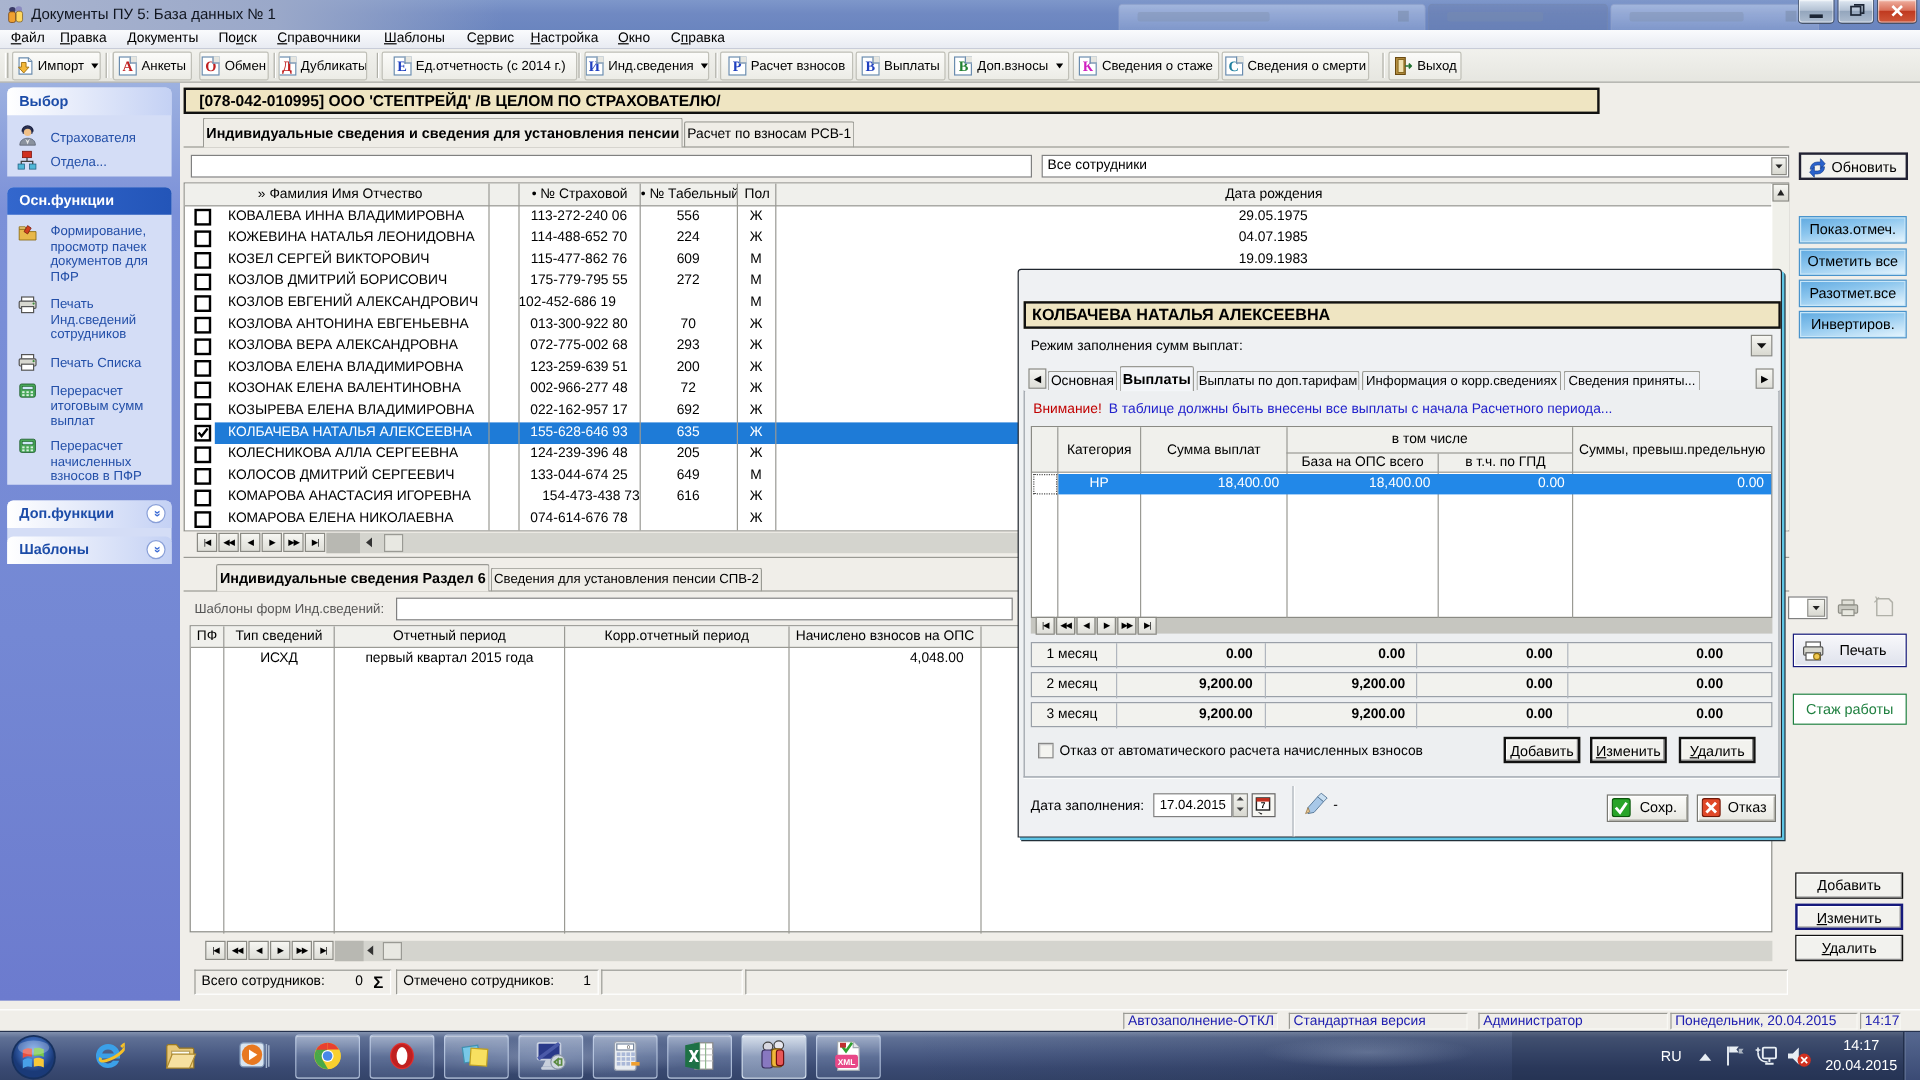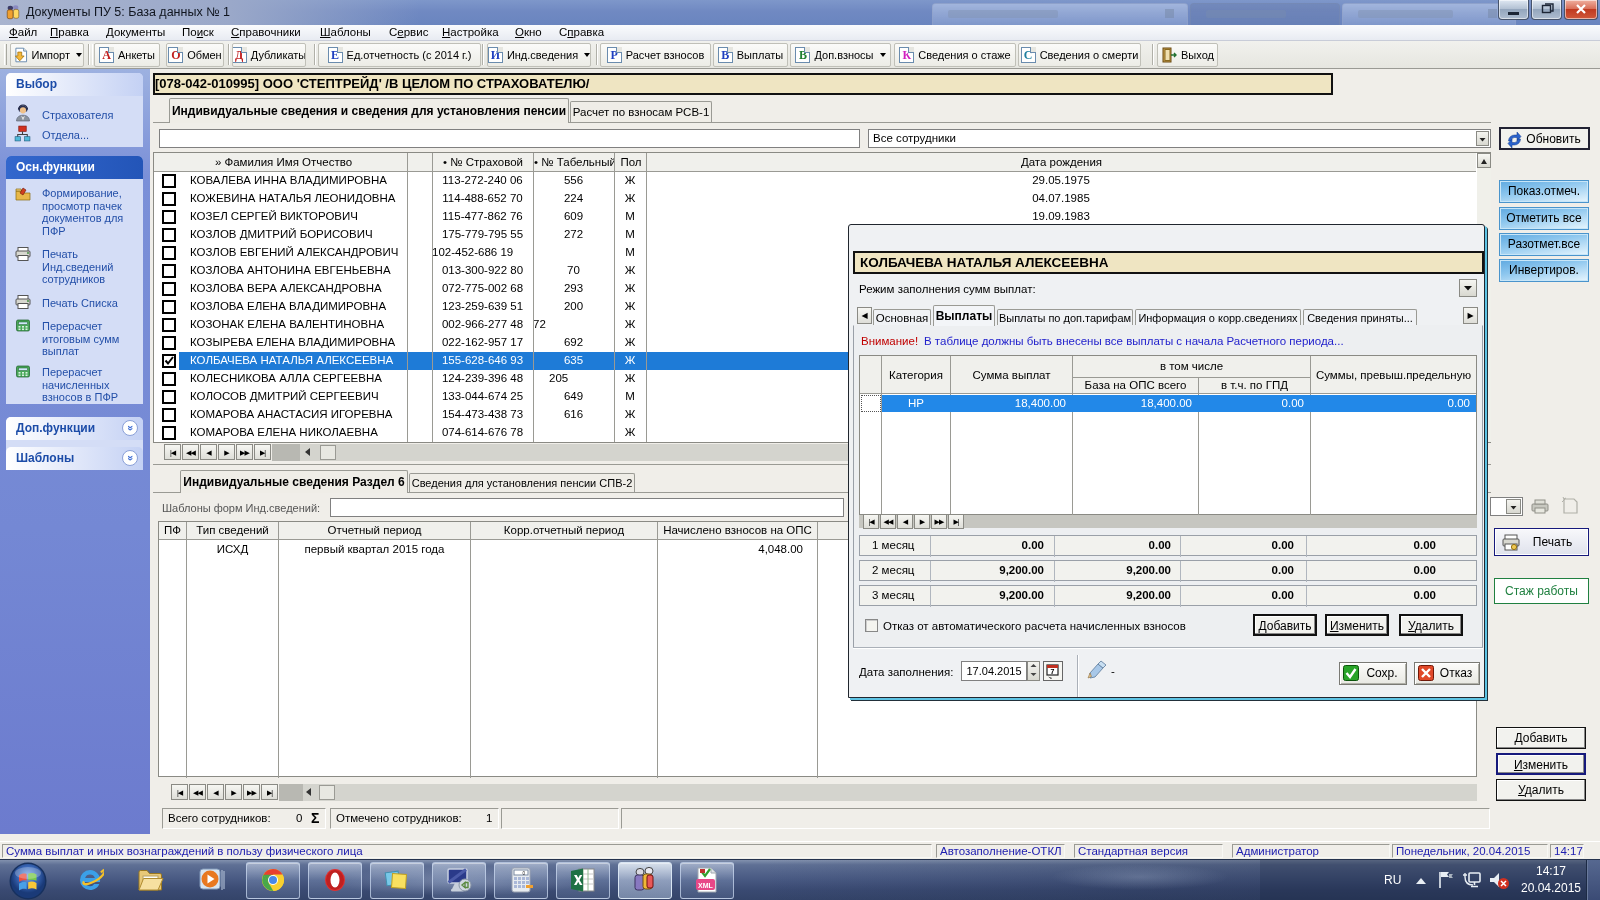--- a/index.html
+++ b/index.html
@@ -200,21 +200,21 @@
     <div class="pitem" style="left:36px;top:210px">Перерасчет<br>начисленных<br>взносов в ПФР</div>
   </div>
   <div class="panel" style="top:348px;height:34px">
     <div class="phead">Доп.функции<div class="chev">»</div></div>
   </div>
   <div class="panel" style="top:378px;height:23px">
     <div class="phead">Шаблоны<div class="chev">»</div></div>
   </div>
 </div>
 
-<div class="abs tanband" style="left:153px;top:73px;width:1180px;height:22px;line-height:18px;padding-left:0">[078-042-010995] ООО 'СТЕПТРЕЙД' /В ЦЕЛОМ ПО СТРАХОВАТЕЛЮ/</div>
+<div class="abs tanband" style="left:153px;top:73px;width:1180px;height:22px;line-height:18px;padding-left:11px">[078-042-010995] ООО 'СТЕПТРЕЙД' /В ЦЕЛОМ ПО СТРАХОВАТЕЛЮ/</div>
 
 <div class="tab" style="left:169px;top:98px;width:400px;height:25px;font-weight:700;line-height:25px;background:#efede7;z-index:2">Индивидуальные сведения и сведения для установления пенсии</div>
 <div class="tab" style="left:570px;top:101px;width:142px;height:22px;line-height:21px;background:#efede7;font-size:11.5px">Расчет по взносам РСВ-1</div>
 <div class="abs" style="left:153px;top:122px;width:1338px;height:1px;background:#9a9a94"></div>
 
 <div class="abs field" style="left:159px;top:129px;width:701px;height:19px"></div>
 <div class="abs field" style="left:868px;top:129px;width:623px;height:19px;font-size:11.5px;line-height:17px;padding-left:4px">Все сотрудники</div>
 <div class="abs" style="left:1476px;top:131px;width:13px;height:15px;background:linear-gradient(180deg,#f4f4f0,#d8d8d0);border:1px solid #8a8a84"><svg width="11" height="13">
         <path d="M2.5 5l3 3.5L8.5 5z" fill="#222"></path>
       </svg></div>
@@ -289,21 +289,21 @@
   <span style="position:absolute;left:32px;white-space:nowrap">КОЗЛОВА ЕЛЕНА ВЛАДИМИРОВНА</span>
   <span style="position:absolute;left:274px;width:101px;text-align:center">123-259-639 51</span>
   <span style="position:absolute;left:375px;width:81px;text-align:center">200</span>
   <span style="position:absolute;left:456px;width:32px;text-align:center">Ж</span>
   <span style="position:absolute;left:488px;width:830px;text-align:center"></span>
       </div>
       <div class="cbx" style="left:162px;top:318px"></div>
       <div class="row" style="top:318px;color:#000">
   <span style="position:absolute;left:32px;white-space:nowrap">КОЗОНАК ЕЛЕНА ВАЛЕНТИНОВНА</span>
   <span style="position:absolute;left:274px;width:101px;text-align:center">002-966-277 48</span>
-  <span style="position:absolute;left:375px;width:81px;">72</span>
+  <span style="position:absolute;left:375px;width:81px;text-align:center">72</span>
   <span style="position:absolute;left:456px;width:32px;text-align:center">Ж</span>
   <span style="position:absolute;left:488px;width:830px;text-align:center"></span>
       </div>
       <div class="cbx" style="left:162px;top:336px"></div>
       <div class="row" style="top:336px;color:#000">
   <span style="position:absolute;left:32px;white-space:nowrap">КОЗЫРЕВА ЕЛЕНА ВЛАДИМИРОВНА</span>
   <span style="position:absolute;left:274px;width:101px;text-align:center">022-162-957 17</span>
   <span style="position:absolute;left:375px;width:81px;text-align:center">692</span>
   <span style="position:absolute;left:456px;width:32px;text-align:center">Ж</span>
   <span style="position:absolute;left:488px;width:830px;text-align:center"></span>
@@ -318,36 +318,36 @@
   <span style="position:absolute;left:32px;white-space:nowrap">КОЛБАЧЕВА НАТАЛЬЯ АЛЕКСЕЕВНА</span>
   <span style="position:absolute;left:274px;width:101px;text-align:center">155-628-646 93</span>
   <span style="position:absolute;left:375px;width:81px;text-align:center">635</span>
   <span style="position:absolute;left:456px;width:32px;text-align:center">Ж</span>
   <span style="position:absolute;left:488px;width:830px;text-align:center"></span>
       </div>
       <div class="cbx" style="left:162px;top:372px"></div>
       <div class="row" style="top:372px;color:#000">
   <span style="position:absolute;left:32px;white-space:nowrap">КОЛЕСНИКОВА АЛЛА СЕРГЕЕВНА</span>
   <span style="position:absolute;left:274px;width:101px;text-align:center">124-239-396 48</span>
-  <span style="position:absolute;left:391px;width:81px;text-align:left">205</span>
+  <span style="position:absolute;left:375px;width:81px;text-align:center">205</span>
   <span style="position:absolute;left:456px;width:32px;text-align:center">Ж</span>
   <span style="position:absolute;left:488px;width:830px;text-align:center"></span>
       </div>
       <div class="cbx" style="left:162px;top:390px"></div>
       <div class="row" style="top:390px;color:#000">
   <span style="position:absolute;left:32px;white-space:nowrap">КОЛОСОВ ДМИТРИЙ СЕРГЕЕВИЧ</span>
   <span style="position:absolute;left:274px;width:101px;text-align:center">133-044-674 25</span>
   <span style="position:absolute;left:375px;width:81px;text-align:center">649</span>
   <span style="position:absolute;left:456px;width:32px;text-align:center">М</span>
   <span style="position:absolute;left:488px;width:830px;text-align:center"></span>
       </div>
       <div class="cbx" style="left:162px;top:408px"></div>
       <div class="row" style="top:408px;color:#000">
   <span style="position:absolute;left:32px;white-space:nowrap">КОМАРОВА АНАСТАСИЯ ИГОРЕВНА</span>
-  <span style="position:absolute;left:274px;width:101px;text-align:center">154-473-438 73</span>
+  <span style="position:absolute;left:274px;width:101px;text-align:right">154-473-438 73</span>
   <span style="position:absolute;left:375px;width:81px;text-align:center">616</span>
   <span style="position:absolute;left:456px;width:32px;text-align:center">Ж</span>
   <span style="position:absolute;left:488px;width:830px;text-align:center"></span>
       </div>
       <div class="cbx" style="left:162px;top:426px"></div>
       <div class="row" style="top:426px;color:#000">
   <span style="position:absolute;left:32px;white-space:nowrap">КОМАРОВА ЕЛЕНА НИКОЛАЕВНА</span>
   <span style="position:absolute;left:274px;width:101px;text-align:center">074-614-676 78</span>
   <span style="position:absolute;left:375px;width:81px;text-align:center"></span>
   <span style="position:absolute;left:456px;width:32px;text-align:center">Ж</span>
@@ -426,21 +426,20 @@
         <rect x="3" y="10" width="12" height="6" fill="#fff" stroke="#555"></rect>
         <circle cx="12" cy="13" r="2.6" fill="#f0c850" stroke="#907010"></circle>
       </svg><span style="margin-left:22px">Печать</span></div>
 <div class="abs" style="left:1494px;top:578px;width:95px;height:26px;background:#fff;border:1px solid #208040;color:#208040;font-size:12px;text-align:center;line-height:24px">Стаж работы</div>
 <div class="abs btn3d" style="left:1496px;top:727px;width:90px;height:22px;line-height:20px"><u>Д</u>обавить</div>
 <div class="abs btn3d" style="left:1496px;top:753px;width:90px;height:22px;line-height:20px;border-width:2px;border-color:#16197c"><u>И</u>зменить</div>
 <div class="abs btn3d" style="left:1496px;top:779px;width:90px;height:22px;line-height:20px"><u>У</u>далить</div>
 
 <div class="abs" style="left:0;top:834px;width:1600px;height:7px;background:#f0eee9"></div>
 <div class="abs" id="statusbar">
-  <div class="stbox" style="left:2px;width:930px">Сумма выплат и иных вознаграждений в пользу физического лица</div>
   <div class="stbox" style="left:936px;width:129px">Автозаполнение-ОТКЛ</div>
   <div class="stbox" style="left:1074px;width:149px">Стандартная версия</div>
   <div class="stbox" style="left:1232px;width:158px">Администратор</div>
   <div class="stbox" style="left:1392px;width:156px">Понедельник, 20.04.2015</div>
   <div class="stbox" style="left:1550px;width:34px">14:17</div>
 </div>
 
 <div class="abs" id="dialog" style="z-index:50;left:848px;top:224px;width:637px;height:474px;background:#eff1f3;border:1px solid #20262e;border-radius:3px 3px 0 0;box-shadow:2px 2px 0 0 #5ec4e4,3px 3px 0 0 #22303a;font-size:11.5px">
   <div class="abs tanband" style="left:4px;top:26px;width:631px;height:23px;line-height:19px;padding-left:5px;font-size:13.5px">КОЛБАЧЕВА НАТАЛЬЯ АЛЕКСЕЕВНА</div>
   <div class="abs" style="left:10px;top:58px">Режим заполнения сумм выплат:</div>

